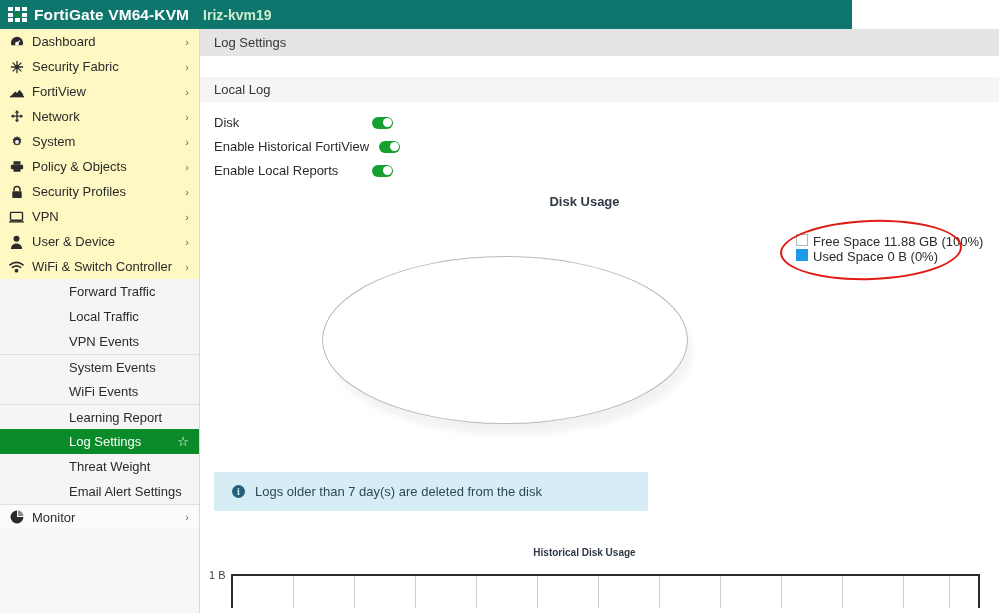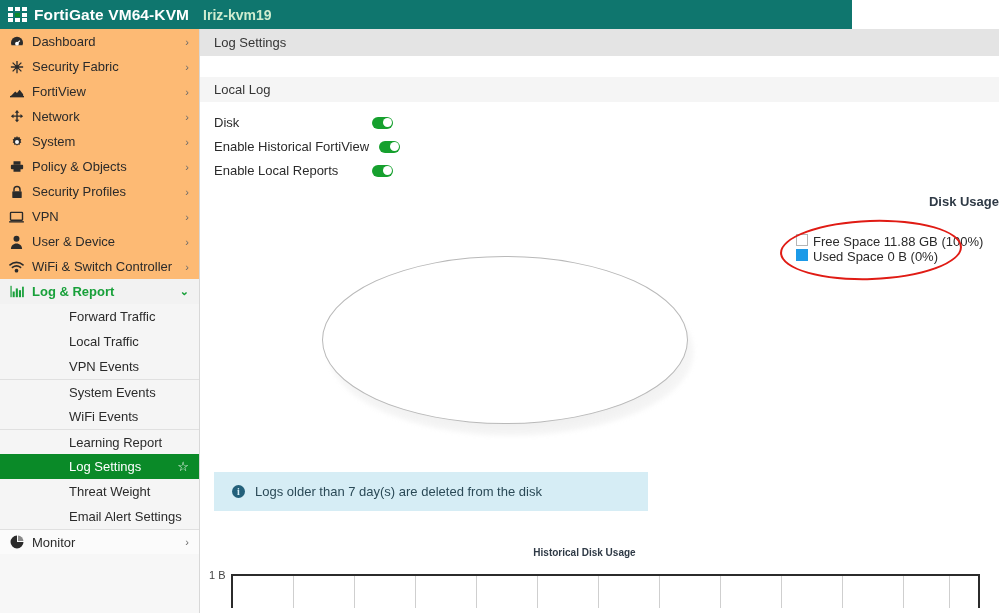--- a/index.html
+++ b/index.html
@@ -52,21 +52,21 @@
     overflow: hidden;
   }
   .nav-item {
     position: relative;
     height: 25px;
     display: flex; align-items: center;
     padding-left: 8px;
     font-size: 13px;
     color: #2b2b2b;
     cursor: pointer;
-    background: #fdba74;
+    background: #fef9c3;
   }
   .nav-item .ico {
     width: 17px; height: 15px;
     margin-right: 7px;
     display: flex; align-items: center; justify-content: center;
     flex: 0 0 17px;
   }
   .nav-item .lbl { flex: 1 1 auto; white-space: nowrap; }
   .nav-item .chev {
     font-size: 11px; color: #6a6a6a;
@@ -156,21 +156,21 @@
   
   .form-row.col1 .flabel { width: 148px; }
 
   
   .chart-wrap {
     position: relative;
     height: 300px;
     margin-top: 12px;
   }
   .chart-title {
-    text-align: right;
+    text-align: center;
     font-size: 13px;
     font-weight: bold;
     color: #2f3a46;
     margin-left: -30px;
   }
   .pie-holder {
     position: absolute;
     left: 122px; top: 62px;
     width: 366px; height: 168px;
   }
@@ -409,33 +409,20 @@
       <svg width="15" height="12" viewBox="0 0 16 13">
           <path d="M1 4.2A10.5 10.5 0 0 1 15 4.2" stroke="#2b2b2b" stroke-width="1.8" fill="none" stroke-linecap="round"></path>
           <path d="M3.6 7A7 7 0 0 1 12.4 7" stroke="#2b2b2b" stroke-width="1.8" fill="none" stroke-linecap="round"></path>
           <circle cx="8" cy="10.5" r="2" fill="#2b2b2b"></circle>
         </svg>
     </span>
     <span class="lbl">WiFi &amp; Switch Controller</span>
     <span class="chev">›</span>
   </div>
 
-  <div class="nav-item section-open">
-    <span class="ico">
-      <svg width="14" height="13" viewBox="0 0 16 14">
-          <rect x="0.5" y="0.5" width="1.4" height="13" fill="#18a03a"></rect>
-          <rect x="3" y="7" width="2.4" height="6.5" fill="#18a03a"></rect>
-          <rect x="6.6" y="3.5" width="2.4" height="10" fill="#18a03a"></rect>
-          <rect x="10.2" y="5.5" width="2.4" height="8" fill="#18a03a"></rect>
-          <rect x="13.8" y="1.5" width="2" height="12" fill="#18a03a"></rect>
-        </svg>
-    </span>
-    <span class="lbl">Log &amp; Report</span>
-    <span class="chev">⌄</span>
-  </div>
 
   <div class="sub-item">
     <span class="sublbl">Forward Traffic</span>
   </div>
   <div class="sub-item">
     <span class="sublbl">Local Traffic</span>
   </div>
   <div class="sub-item">
     <span class="sublbl">VPN Events</span>
   </div>

